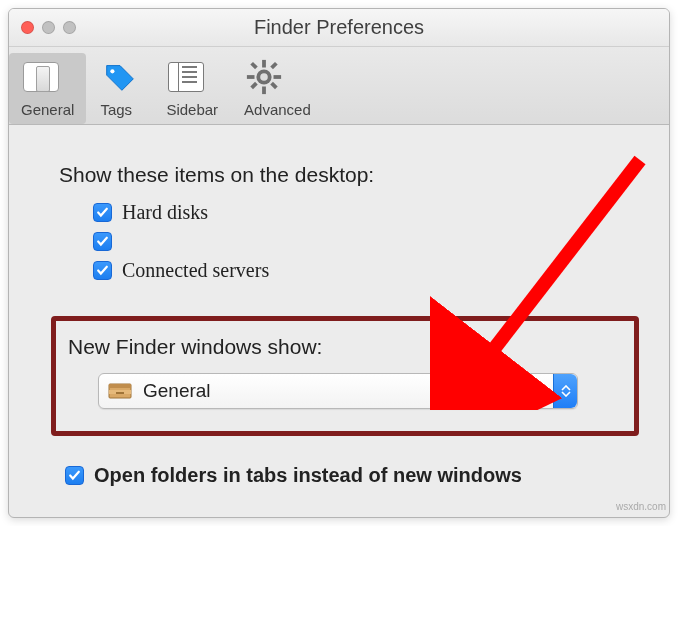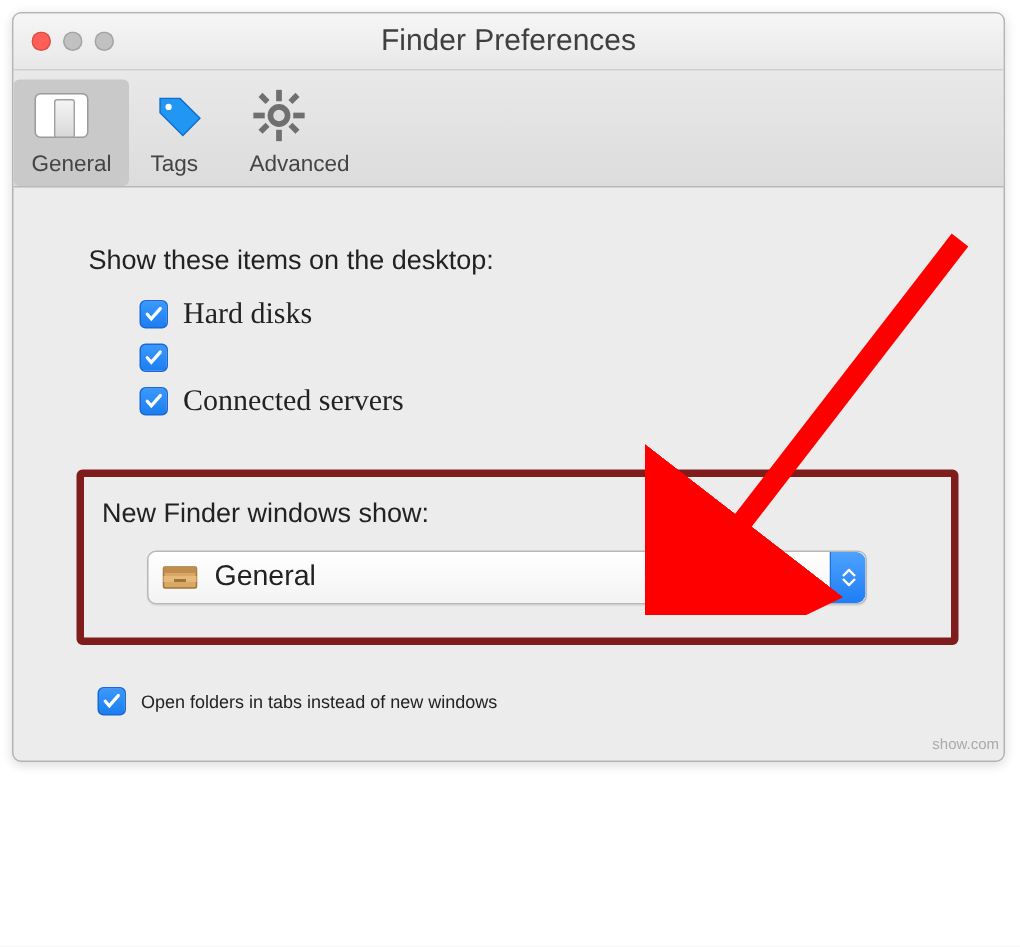--- a/index.html
+++ b/index.html
@@ -88,21 +88,21 @@
   .sidebar-icon > div:first-child { width:10px; border-right:1.5px solid #7a7a7a;}
   .sidebar-icon .lines { flex:1; padding:3px 3px; display:flex; flex-direction:column; gap:3px;}
   .sidebar-icon .lines span { height:2px; background:#7a7a7a; display:block; width:80%;}
   .gear-icon svg { width:38px; height:38px; }
 
   .content {
     padding: 38px 30px 30px 50px;
     font-size: 20px;
     color: #222;
   }
-  .section-label { font-size: 18px; margin-bottom: 14px; }
+  .section-label { font-size: 21px; margin-bottom: 14px; }
   .checklist { margin-left: 34px; display:flex; flex-direction:column; gap:8px; margin-bottom:34px;}
   .check-row { display:flex; align-items:center; gap:10px;font-family:Liberation Serif, serif; }
   .check-row label { font-size: 20px; }
   .mac-check {
     width: 19px; height: 19px; border-radius: 4px;
     background: linear-gradient(#3b99fc,#1c7ef0);
     border: 1px solid #1868d6;
     display:flex; align-items:center; justify-content:center;
     flex-shrink:0;
   }
@@ -128,21 +128,21 @@
   .popup .popup-label { font-size: 19px; }
   .popup .arrows {
     position:absolute; right:0; top:0; bottom:0; width:24px;
     background: linear-gradient(#4ea2fd,#1f7ef6);
     border-left:1px solid #1a6fd8; border-radius:0 6px 6px 0;
     display:flex; flex-direction:column; align-items:center; justify-content:center;
   }
   .popup .arrows svg { width:10px; height:6px; }
 
   .bottom-check { display:flex; align-items:center; gap:10px; margin-left: 6px;}
-  .bottom-check label { font-size: 12px; }
+  .bottom-check label { font-size: 20px; font-weight: bold; }
 
   .arrow-annot {
     position: absolute;
     left: 430px; top: 150px;
     pointer-events: none;
   }
 
   .watermark {
     position: absolute;
     right: 14px;
@@ -173,20 +173,34 @@
       <span>General</span>
     </div>
     <div class="tb-item">
       <div class="tb-icon tag-icon">
         <svg viewBox="0 0 40 40">
             <path d="M6 8 h14 l14 14 -12 12 -16 -16 z" fill="#2196f3" stroke="#0d6fc9" stroke-width="1"></path>
             <circle cx="12" cy="14" r="2.2" fill="#fff"></circle>
           </svg>
       </div>
       <span>Tags</span>
+    </div>
+    <div class="tb-item">
+      <div class="tb-icon">
+        <div class="sidebar-icon">
+            <div></div>
+            <div class="lines">
+              <span></span>
+              <span></span>
+              <span></span>
+              <span></span>
+            </div>
+          </div>
+      </div>
+      <span>Sidebar</span>
     </div>
     <div class="tb-item">
       <div class="tb-icon gear-icon">
         <svg viewBox="0 0 40 40">
             <g fill="#6f6f6f">
               <circle cx="20" cy="20" r="8"></circle>
               <g>
                 <rect x="18" y="2" width="4" height="8"></rect>
                 <rect x="18" y="30" width="4" height="8"></rect>
                 <rect x="2" y="18" width="8" height="4"></rect>
@@ -270,13 +284,13 @@
 
 <svg class="arrow-annot" width="230" height="260">
   <defs>
     <marker id="ah" markerWidth="12" markerHeight="12" refX="3" refY="6" orient="auto">
       <path d="M0 0 L12 6 L0 12 z" fill="#ff0000"></path>
     </marker>
   </defs>
   <line x1="210" y1="10" x2="40" y2="230" stroke="#ff0000" stroke-width="14" marker-end="url(#ah)"></line>
 </svg>
 
-<div class="watermark">show.com</div>
+<div class="watermark">wsxdn.com</div>
 
 </body></html>

